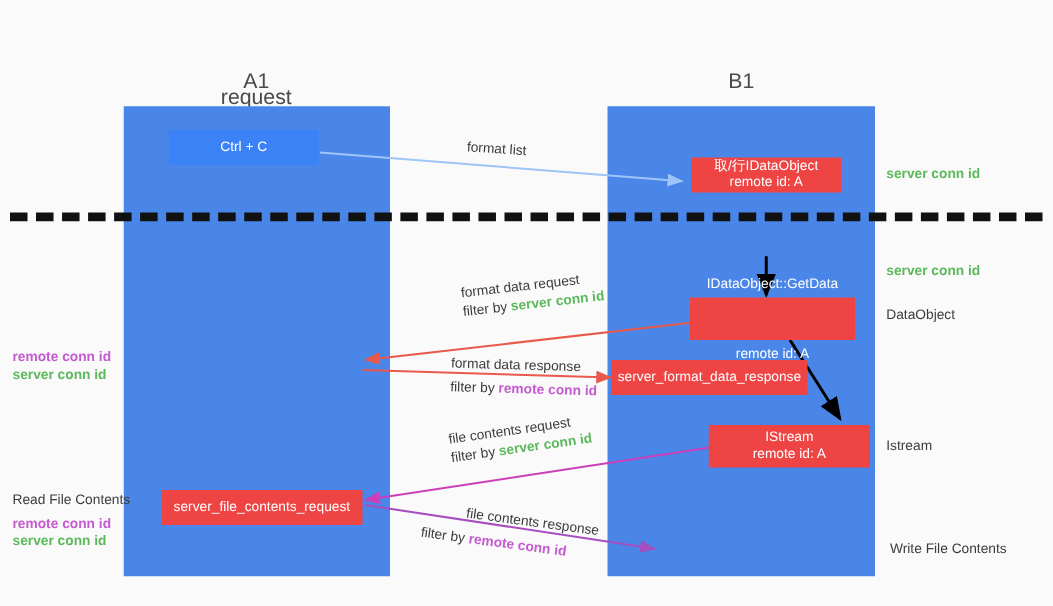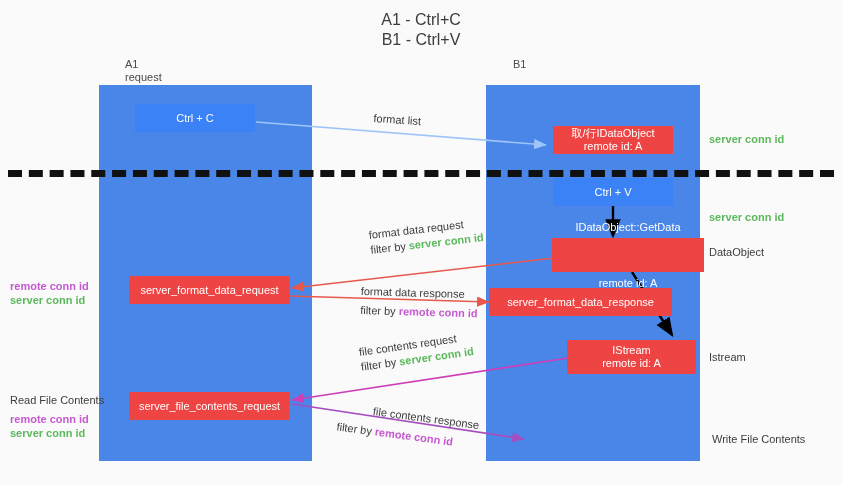--- a/index.html
+++ b/index.html
@@ -13,22 +13,22 @@
   .stage{position:absolute;left:0;top:0;width:842px;height:485px;}
 
   
   .title{
     position:absolute;left:0;top:10px;width:842px;
     text-align:center;color:#3c3c3c;font-size:16px;line-height:20px;
   }
 
   
   .col-head{
-    position:absolute;color:#4a4a4a;
-    font-size:11px;line-height:13px;width:160px;
+    position:absolute;text-align:center;color:#4a4a4a;
+    font-size:17px;line-height:13px;width:160px;
   }
   .col-head .l1{display:block;}
   .col-head .l2{display:block;}
 
   
   .lane{position:absolute;background:#4a86e8;}
   #lane-a1{left:99px;top:85px;width:213px;height:376px;}
   #lane-b1{left:486px;top:85px;width:214px;height:376px;}
 
   
@@ -67,24 +67,20 @@
   .edge-lab span.row{display:block;}
 
   svg.wires{position:absolute;left:0;top:0;width:842px;height:485px;
             pointer-events:none;overflow:visible;}
 </style>
 </head>
 <body>
 
 <div class="stage">
 
-  <div class="title">
-    <div>A1 - Ctrl+C</div>
-    <div>B1 - Ctrl+V</div>
-  </div>
 
   <div class="col-head" style="left:125px;top:58px;">
     <span class="l1">A1</span>
     <span class="l2">request</span>
   </div>
   <div class="col-head" style="left:513px;top:58px;">
     <span class="l1">B1</span>
   </div>
 
   <div class="lane" id="lane-a1"></div>
@@ -123,43 +119,37 @@
 
     <line x1="292" y1="404" x2="524" y2="439" stroke="#a64dbf" stroke-width="1.6" marker-end="url(#ah-purple)"></line>
   </svg>
 
   <div id="divider"></div>
 
   <div class="box green" style="left:135px;top:104px;width:120px;height:28px;">
     <span class="ln">Ctrl&nbsp;+&nbsp;C</span>
   </div>
 
-  <div class="box orange" style="left:129px;top:276px;width:161px;height:28px;">
-    <span class="ln">server_format_data_request</span>
-  </div>
 
   <div class="box orange" style="left:129px;top:392px;width:161px;height:28px;justify-content:center;">
     <span class="ln">server_file_contents_request</span>
   </div>
 
   <div class="box orange" style="left:553px;top:126px;width:120px;height:28px;">
     <span class="ln">取/行IDataObject</span>
     <span class="ln">remote id: A</span>
   </div>
 
-  <div class="box green" style="left:553px;top:178px;width:120px;height:28px;">
-    <span class="ln">Ctrl&nbsp;+&nbsp;V</span>
-  </div>
-
-  <div class="box orange" style="left:552px;top:238px;width:152px;height:34px;gap:43px;">
+
+  <div class="box orange" style="left:552px;top:238px;width:132px;height:34px;gap:43px;">
     <span class="ln">IDataObject::GetData</span>
     <span class="ln">remote id: A</span>
   </div>
 
-  <div class="box orange" style="left:489px;top:288px;width:183px;height:28px;">
+  <div class="box orange" style="left:489px;top:288px;width:157px;height:28px;">
     <span class="ln">server_format_data_response</span>
   </div>
 
   <div class="box orange" style="left:567px;top:340px;width:129px;height:34px;">
     <span class="ln">IStream</span>
     <span class="ln">remote id: A</span>
   </div>
 
 
   <div class="side-lab" style="left:709px;top:132px;">

